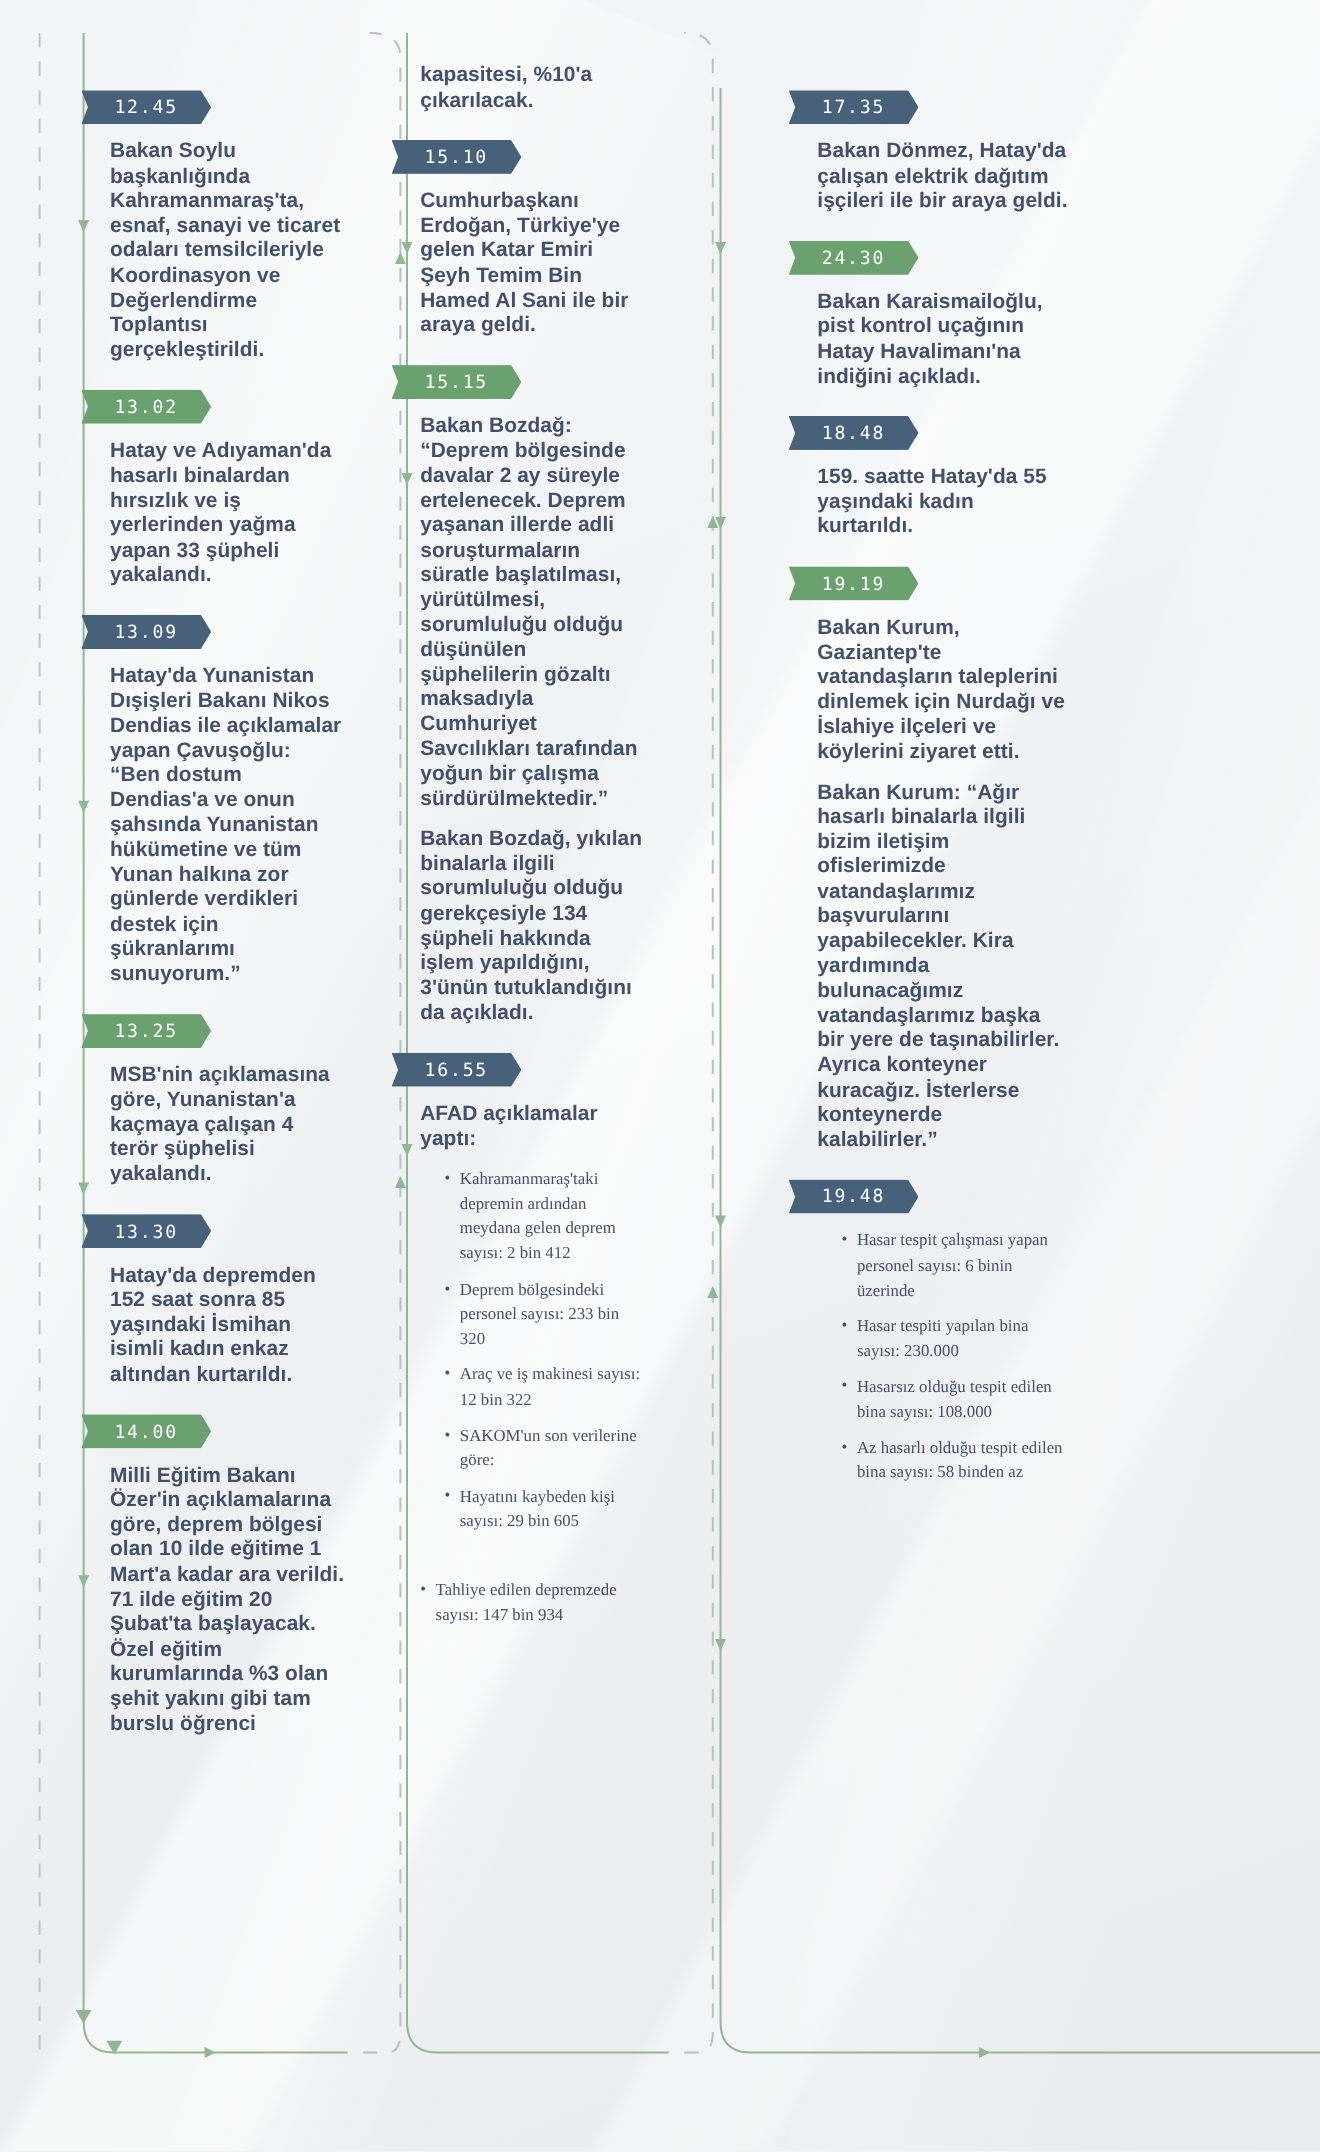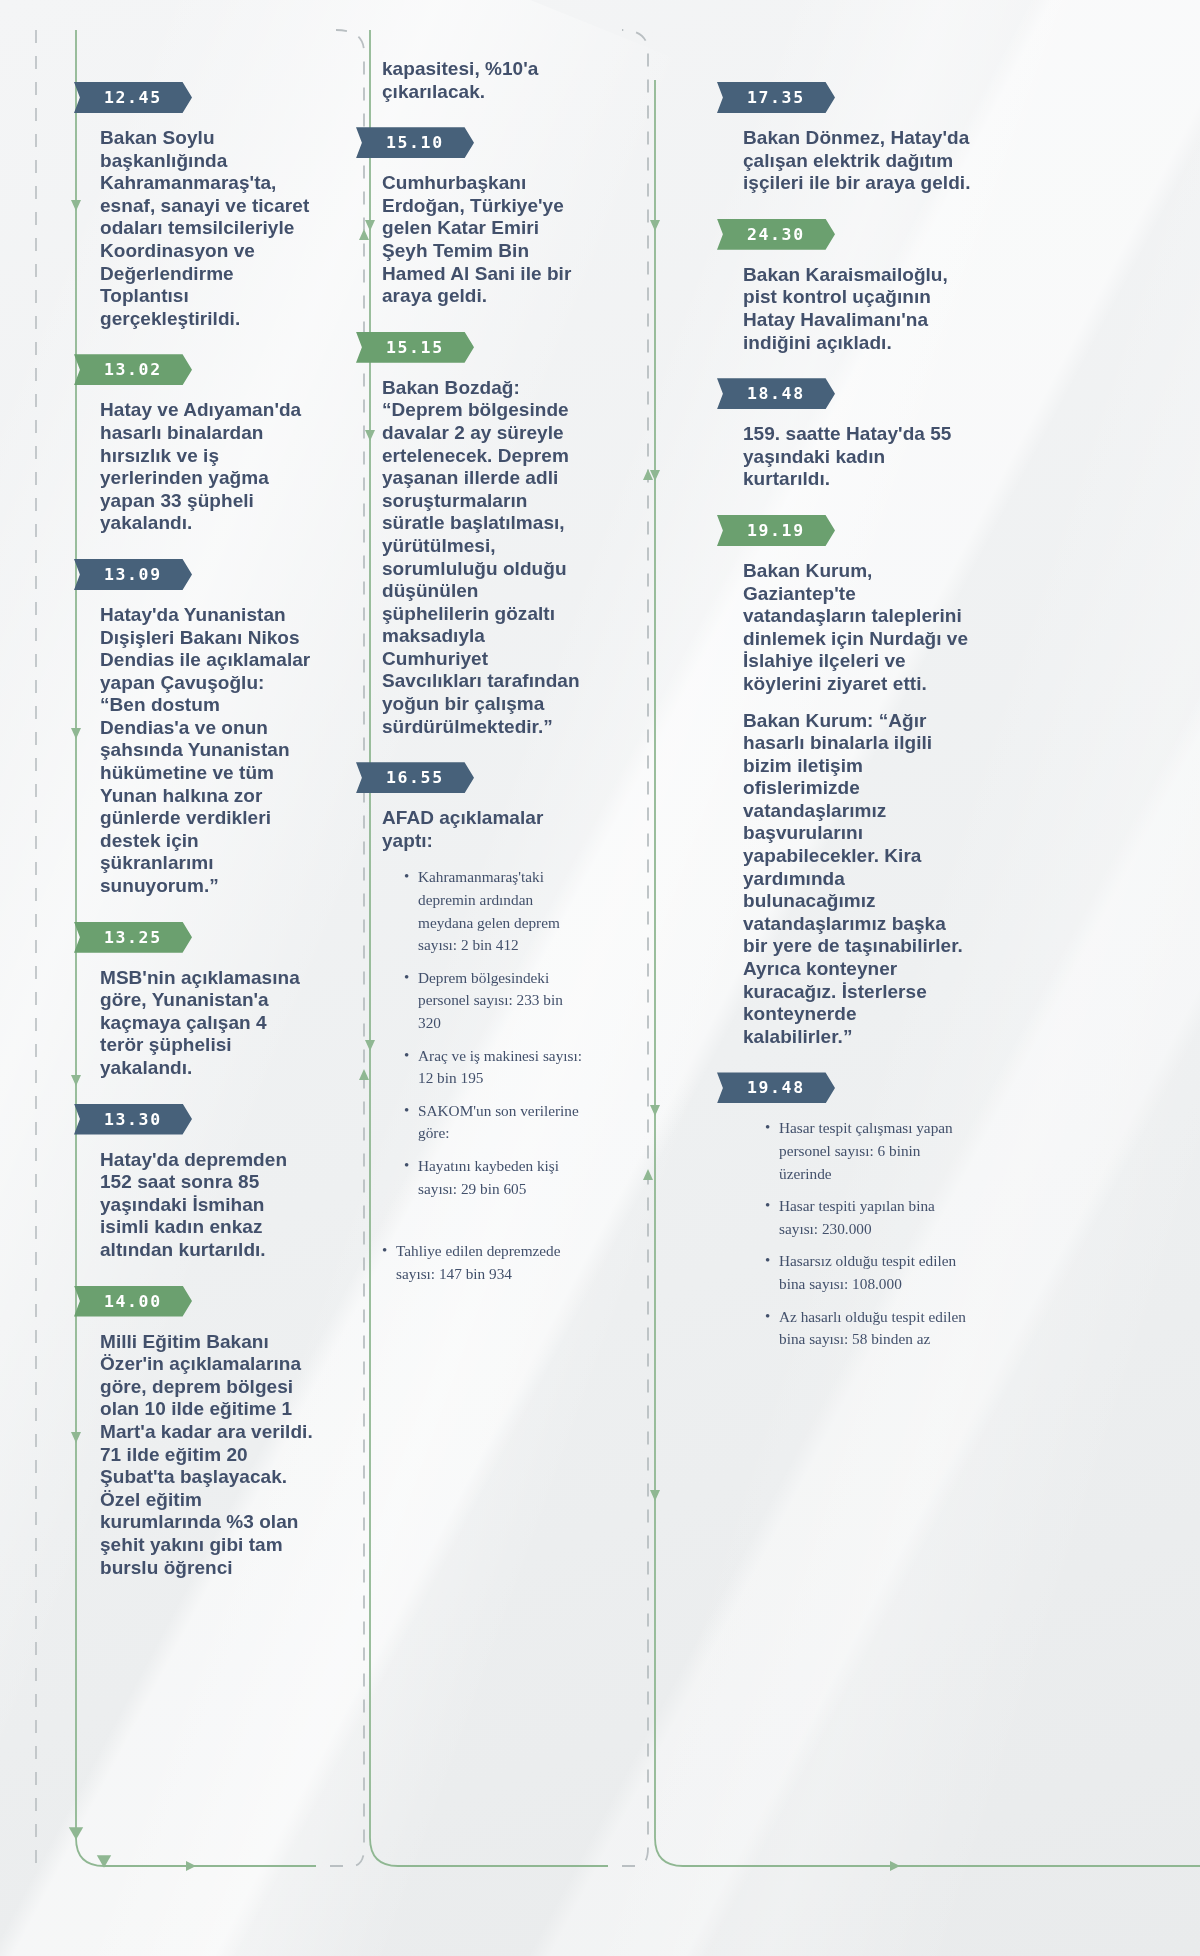--- a/index.html
+++ b/index.html
@@ -84,21 +84,21 @@
   .badge {
     position: absolute;
     left: 0; top: 0;
     height: 31px;
     width: 118px;
     display: flex;
     align-items: center;
     padding-left: 30px;
     color: #ffffff;
     font-size: 16.5px;
-    font-weight: bold;
+    font-weight: normal;
     letter-spacing: 1.6px;
     font-family: "DejaVu Sans Mono", monospace;
     clip-path: polygon(0 0, 92% 0, 100% 50%, 92% 100%, 0 100%, 5% 50%);
   }
   .badge.dark  { background: #47617a; }
   .badge.green { background: #6ba06f; }
 
   
   .para {
     color: #42506b;
@@ -245,30 +245,31 @@
             <div class="badge-wrap">
               <div class="badge dark">15.10</div>
             </div>
             <div class="para">Cumhurbaşkanı Erdoğan, Türkiye'ye gelen Katar Emiri Şeyh Temim Bin Hamed Al Sani ile bir araya geldi.</div>
           </div>
           <div class="entry">
             <div class="badge-wrap">
               <div class="badge green">15.15</div>
             </div>
             <div class="para">Bakan Bozdağ: “Deprem bölgesinde davalar 2 ay süreyle ertelenecek. Deprem yaşanan illerde adli soruşturmaların süratle başlatılması, yürütülmesi, sorumluluğu olduğu düşünülen şüphelilerin gözaltı maksadıyla Cumhuriyet Savcılıkları tarafından yoğun bir çalışma sürdürülmektedir.”</div>
+            <div class="para">Bakan Bozdağ, yıkılan binalarla ilgili sorumluluğu olduğu gerekçesiyle 134 şüpheli hakkında işlem yapıldığını, 3'ünün tutuklandığını da açıkladı.</div>
           </div>
           <div class="entry">
             <div class="badge-wrap">
               <div class="badge dark">16.55</div>
             </div>
             <div class="para">AFAD açıklamalar yaptı:</div>
             <ul class="bullets">
               <li>Kahramanmaraş'taki depremin ardından meydana gelen deprem sayısı: 2 bin 412</li>
               <li>Deprem bölgesindeki personel sayısı: 233 bin 320</li>
-              <li>Araç ve iş makinesi sayısı: 12 bin 195</li>
+              <li>Araç ve iş makinesi sayısı: 12 bin 322</li>
               <li>SAKOM'un son verilerine göre:</li>
               <li>Hayatını kaybeden kişi sayısı: 29 bin 605</li>
             </ul>
             <div class="spacer-lg"></div>
             <ul class="bullets" style="padding-left: 0px;">
               <li class="noindent">Tahliye edilen depremzede sayısı: 147 bin 934</li>
             </ul>
           </div>
         </div>
     </div>

